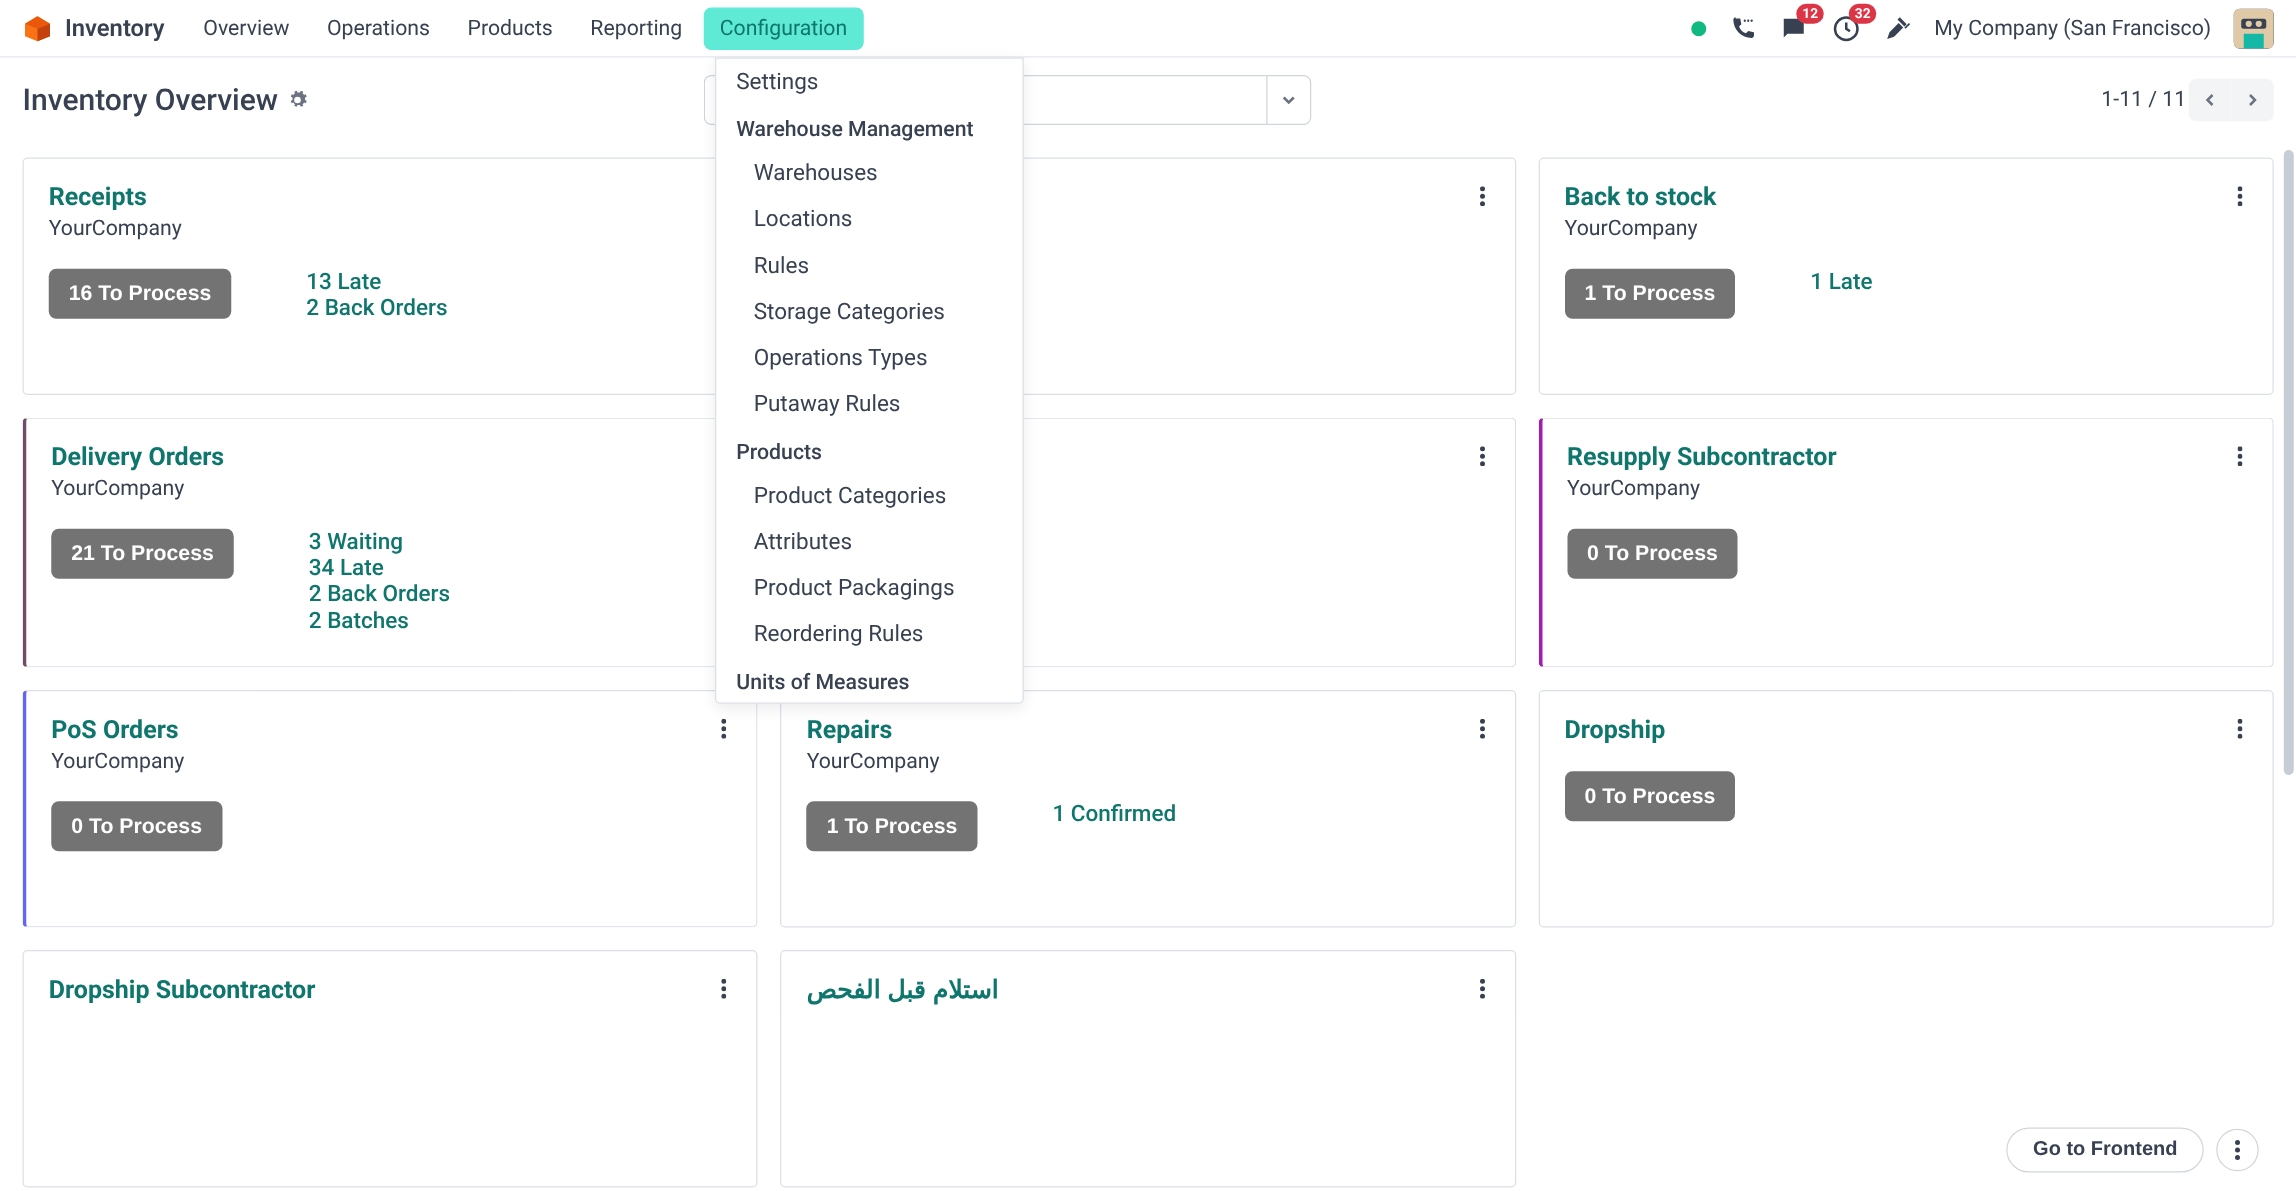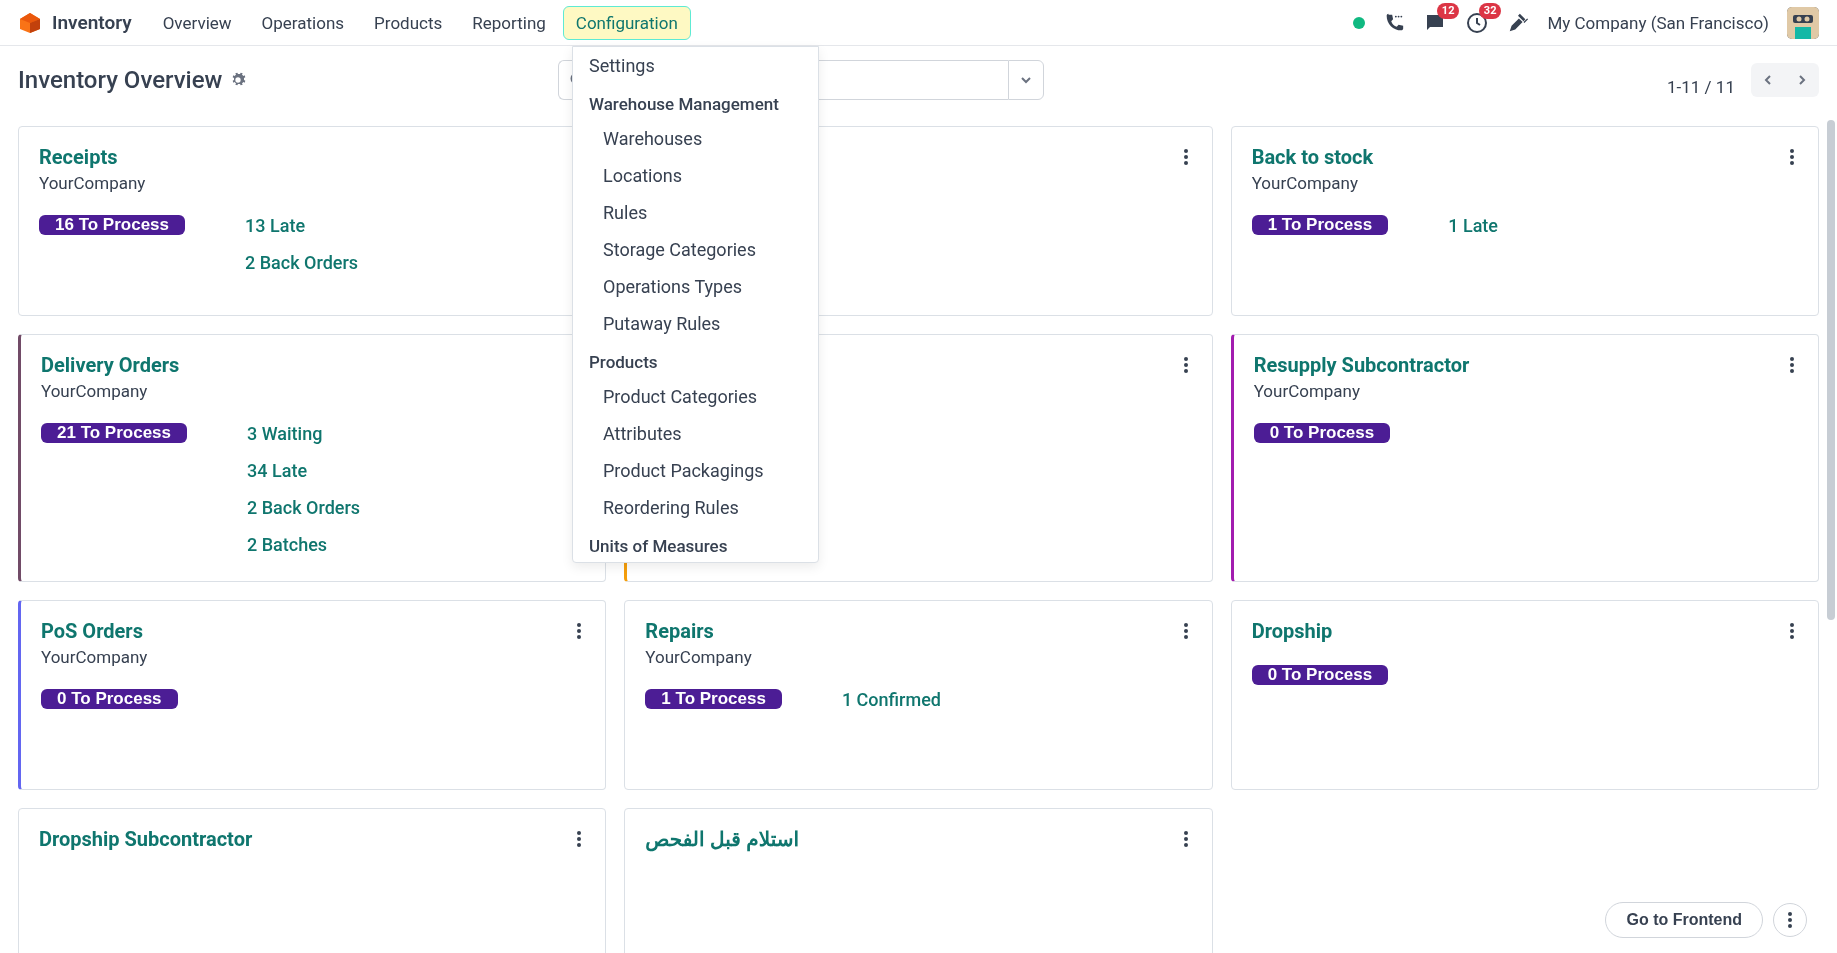--- a/index.html
+++ b/index.html
@@ -4,57 +4,57 @@
 <style>
 * { box-sizing: border-box; margin: 0; padding: 0; }
 body { font-family: -apple-system, BlinkMacSystemFont, "Segoe UI", Roboto, Helvetica, Arial, sans-serif; color: #374151; background: #fff; width: 1837px; height: 953px; position: relative; overflow: hidden; }
 
 
 .top-nav { display: flex; align-items: center; height: 46px; padding: 12px 18px; border-bottom: 1px solid #e5e7eb; position: relative; }
 .app-logo { width: 24px; height: 24px; margin-right: 10px; }
 .app-title { font-weight: 600; font-size: 19px; color: #374151; margin-right: 18px; }
 .nav-items { display: flex; align-items: center; gap: 4px; }
 .nav-item { padding: 6px 12px; font-size: 17px; color: #374151; cursor: pointer; border-radius: 6px; border: 1px solid transparent; }
-.nav-item.active { background: #fef9c3; border: 1px solid #5eead4; color: #0f766e; }
+.nav-item.active { background: #5eead4; border: 1px solid #5eead4; color: #0f766e; }
 .nav-right { margin-left: auto; display: flex; align-items: center; gap: 18px; }
 .status-dot { width: 12px; height: 12px; background: #10b981; border-radius: 50%; }
 .icon-btn { position: relative; cursor: pointer; display: inline-flex; align-items: center; }
 .badge { position: absolute; top: -8px; right: -12px; background: #dc3545; color: #fff; font-size: 11px; font-weight: 700; padding: 1px 5px; border-radius: 10px; line-height: 14px; }
 .company-name { font-size: 17px; color: #374151; }
 .avatar { width: 32px; height: 32px; border-radius: 5px; background: #4b5563; display: inline-flex; align-items: center; justify-content: center; overflow: hidden; }
 
 
 .control-bar { display: flex; align-items: center; padding: 14px 18px 6px 18px; }
 .page-title { font-size: 24px; color: #374151; font-weight: 500; display: flex; align-items: center; gap: 8px; }
 .gear-small svg { width: 16px; height: 16px; fill: #6b7280; }
 .search-wrap { margin-left: auto; margin-right: auto; display: flex; align-items: center; }
 .search-box { display: flex; align-items: center; border: 1px solid #d1d5db; border-right: none; border-radius: 6px 0 0 6px; height: 40px; padding: 0 10px; width: 450px; }
 .search-box input { border: none; outline: none; font-size: 16px; flex: 1; color: #6b7280; }
 .search-dd { border: 1px solid #d1d5db; height: 40px; width: 36px; border-radius: 0 6px 6px 0; display: flex; align-items: center; justify-content: center; cursor: pointer; }
-.pager-wrap { margin-left: auto; display: flex; align-items: flex-end; gap: 16px; }
+.pager-wrap { margin-left: auto; display: flex; align-items: center; gap: 2px; }
 .pager-text { font-size: 17px; color: #374151; }
 .pager-btns { display: flex; }
 .pager-btn { width: 34px; height: 34px; background: #f3f4f6; display: flex; align-items: center; justify-content: center; cursor: pointer; }
 .pager-btn:first-child { border-radius: 6px 0 0 6px; }
 .pager-btn:last-child { border-radius: 0 6px 6px 0; }
 
 
 .kanban { display: grid; grid-template-columns: repeat(3, 1fr); gap: 18px; padding: 20px 18px; }
 .card { border: 1px solid #dbe0e6; border-radius: 4px; padding: 18px 20px 26px 20px; min-height: 190px; position: relative; }
 .card.border-purple { border-left: 3px solid #714B67; }
 .card.border-orange { border-left: 3px solid #f59e0b; }
 .card.border-magenta { border-left: 3px solid #a21caf; }
 .card.border-violet { border-left: 3px solid #6366f1; }
 .card-head { display: flex; justify-content: space-between; align-items: flex-start; }
 .card-title { color: #0f766e; font-size: 20px; font-weight: 700; }
 .card-sub { color: #374151; font-size: 17px; margin-top: 4px; }
 .card-menu { cursor: pointer; padding: 4px; }
 .card-body { display: flex; align-items: flex-start; margin-top: 22px; gap: 60px; }
-.process-btn { background: #4c1d95; color: #fff; border: none; padding: 0 16px; font-size: 17px; font-weight: 700; border-radius: 6px; cursor: pointer; }
-.stat-list { display: flex; flex-direction: column; gap: 16px; justify-content: flex-end; }
+.process-btn { background: #737373; color: #fff; border: none; padding: 10px 16px; font-size: 17px; font-weight: 700; border-radius: 6px; cursor: pointer; }
+.stat-list { display: flex; flex-direction: column; gap: 0; justify-content: flex-end; }
 .stat { color: #0f766e; font-size: 18px; font-weight: 500; }
 
 
 .config-dd { position: absolute; top: 46px; left: 572px; width: 247px; background: #fff; border: 1px solid #dbe0e6; border-radius: 0 0 4px 4px; box-shadow: 0 4px 12px rgba(0,0,0,.08); z-index: 100; max-height: 548px; overflow-y: auto; }
 .config-dd::-webkit-scrollbar { width: 10px; }
 .config-dd::-webkit-scrollbar-thumb { background: #c7cdd4; border-radius: 5px; }
 .dd-item { padding: 8px 16px; font-size: 18px; color: #374151; cursor: pointer; }
 .dd-item.sub { padding-left: 30px; }
 .dd-header { padding: 10px 16px 6px 16px; font-size: 17px; color: #374151; font-weight: 500; }
 .dd-item.highlighted { background: #eef1f4; outline: 2px solid #d93025; outline-offset: -2px; margin: 0 2px; }

